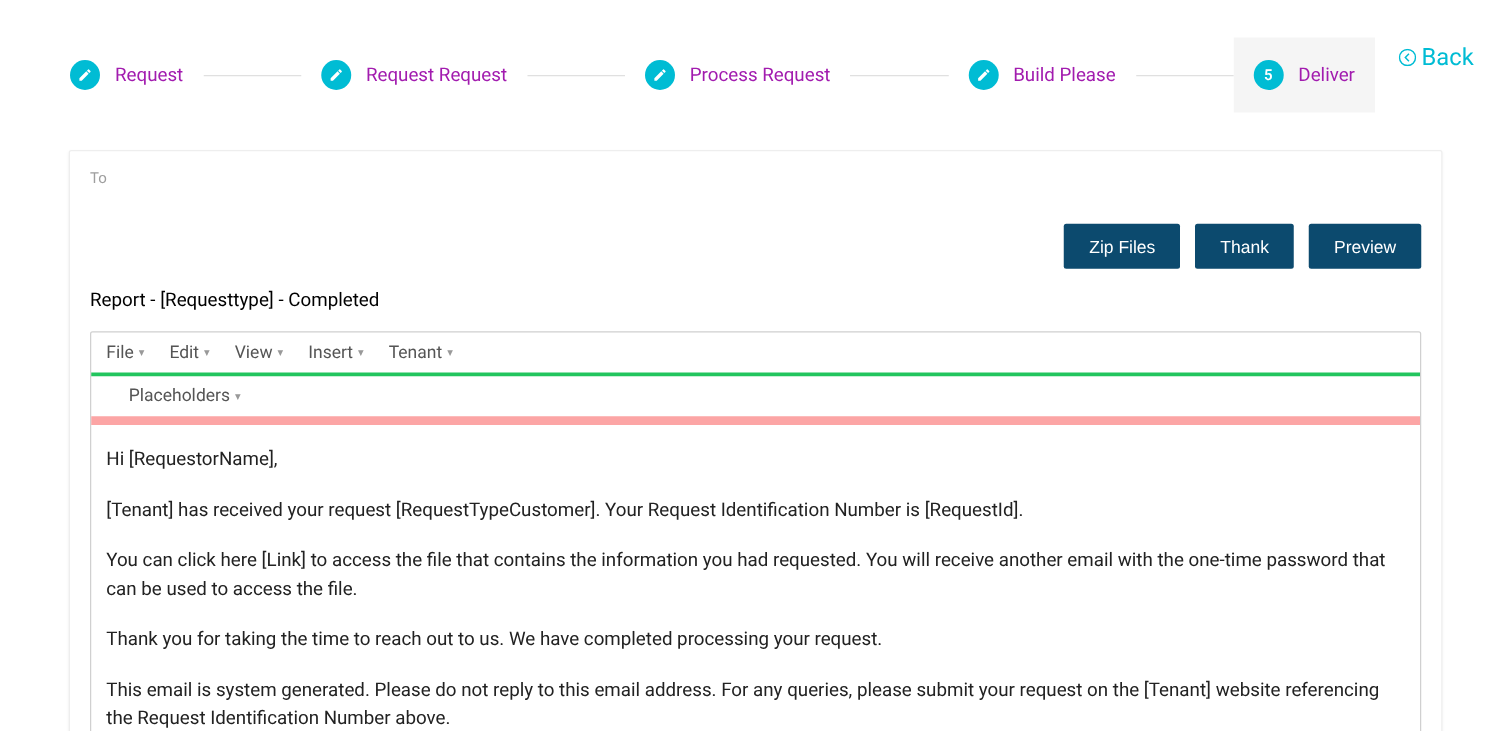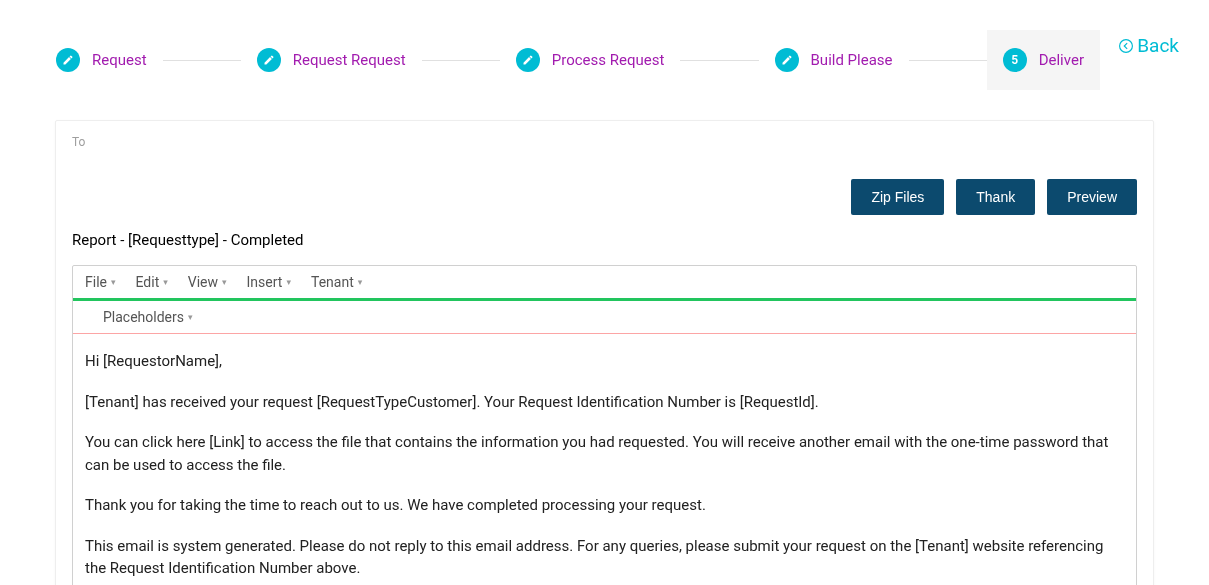--- a/index.html
+++ b/index.html
@@ -96,21 +96,21 @@
   }
   .menu-item {
     color: #555;
     font-size: 14px;
     cursor: pointer;
     display:flex; align-items:center; gap:4px;
   }
   .caret { font-size: 9px; color: #999; }
   .ph-row {
     padding: 8px 12px 8px 30px;
-    border-bottom: 1px solid #fca5a5;
+    border-bottom: 7px solid #fca5a5;
   }
   .body-area {
     padding: 16px 12px;
     font-size: 15px;
     line-height: 1.5;
     color: #222;
   }
   .body-area p { margin-bottom: 18px; }
 </style>
 </head>

